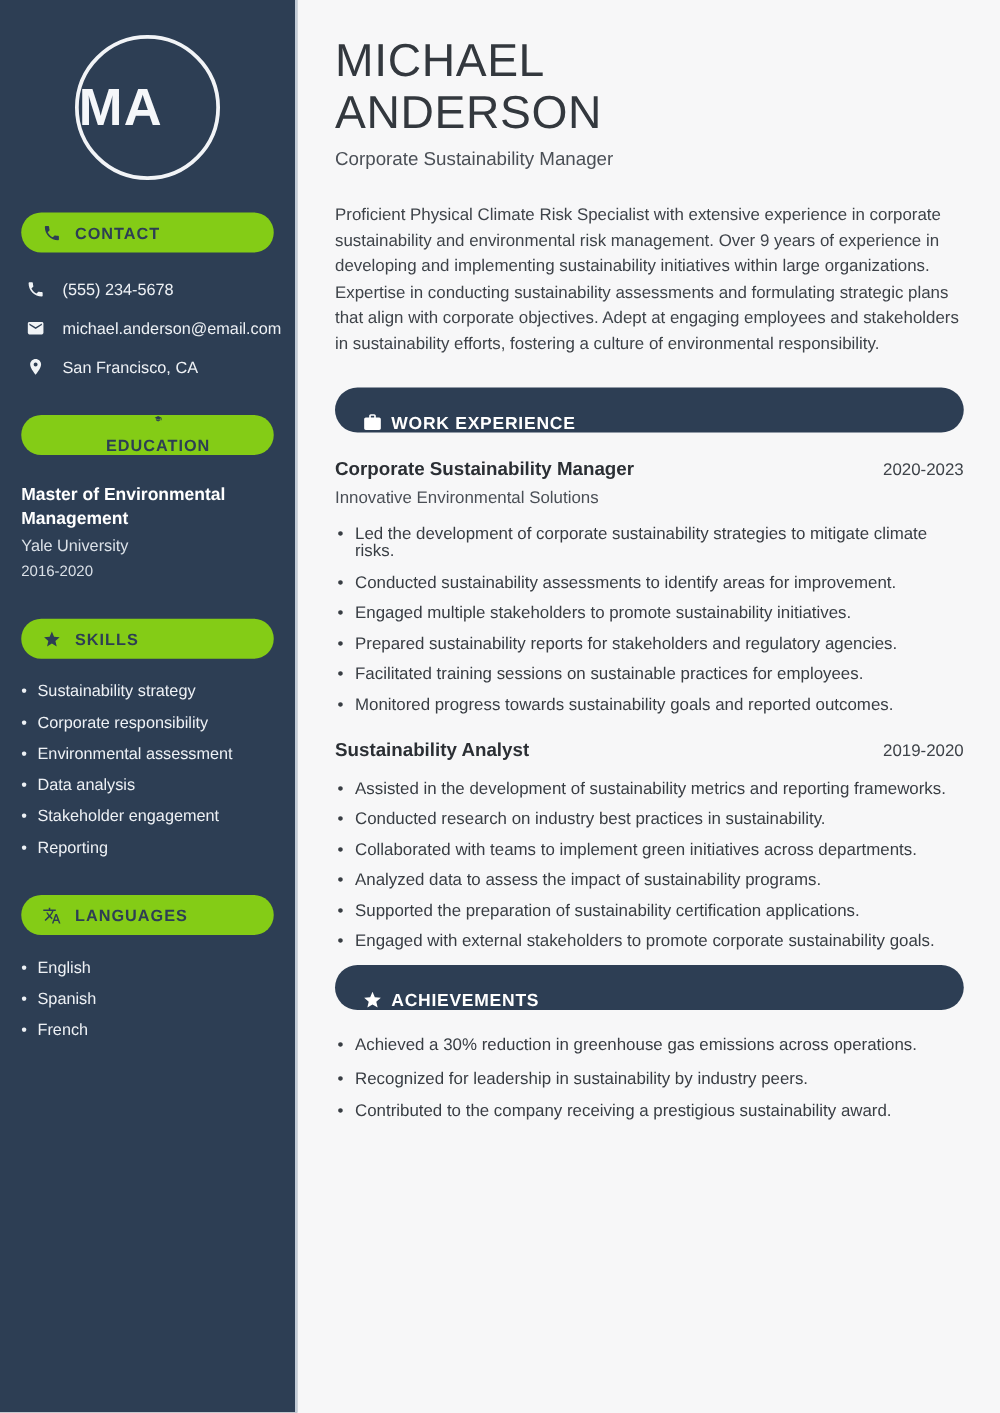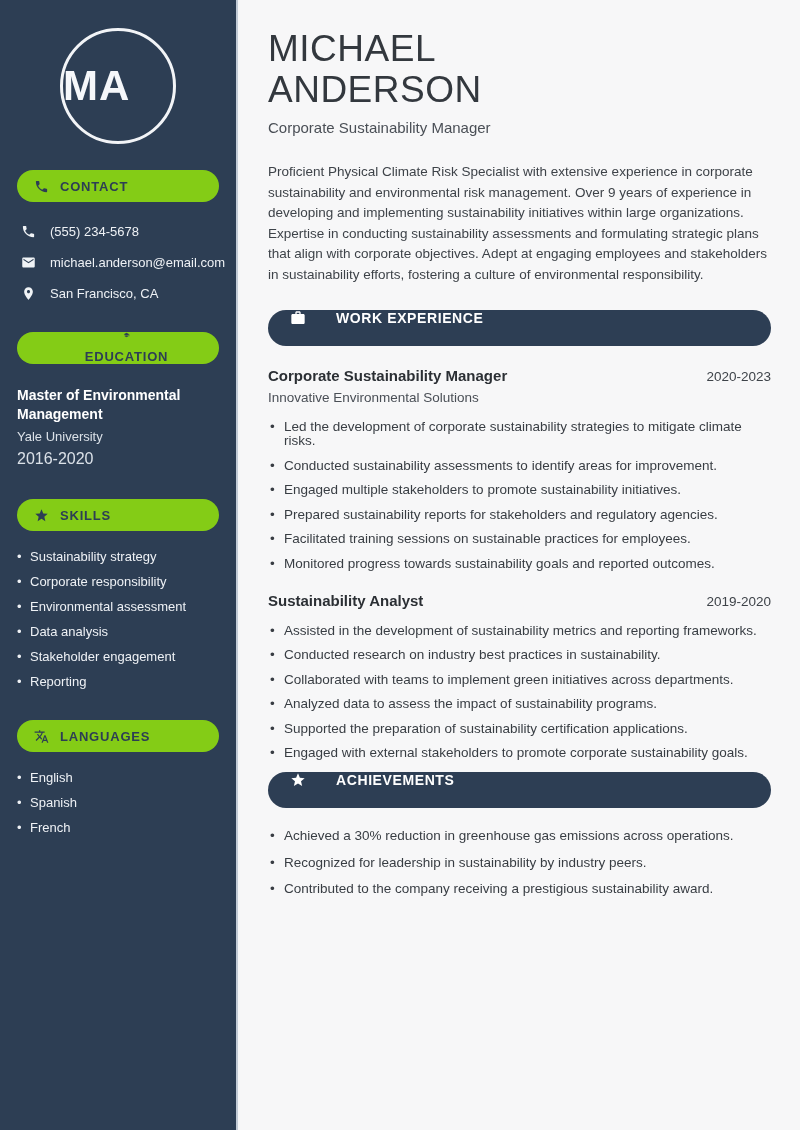--- a/index.html
+++ b/index.html
@@ -54,21 +54,21 @@
   .contact-row {
     display: flex; align-items: center; gap: 14px;
     padding-left: 21px; font-size: 13px; color: #eef1f5;
   }
   .contact-row svg { width: 15px; height: 15px; fill: #f0f3f6; flex-shrink: 0; }
 
   .pill-education { margin-top: 31px; flex-direction: column; }
   .edu-block { padding: 0 17px; margin-top: 22px; }
   .edu-degree { font-size: 14px; font-weight: 700; color: #ffffff; line-height: 19px; }
   .edu-school { font-size: 13px; color: #dbe1e8; margin-top: 5px; }
-  .edu-years  { font-size: 16px; color: #dbe1e8; margin-top: 6px; }
+  .edu-years  { font-size: 12px; color: #dbe1e8; margin-top: 6px; }
 
   .pill-skills { margin-top: 31px; }
   .side-list { margin-top: 19px; list-style: none; }
   .side-list li {
     position: relative;
     padding-left: 30px;
     font-size: 13px;
     color: #eef1f5;
     margin-bottom: 12px;
     line-height: 13px;
@@ -99,23 +99,23 @@
     line-height: 20.5px;
     color: #3e4349;
   }
 
   .main-pill {
     margin-top: 25px;
     height: 36px;
     background: #2d3e54;
     border-radius: 18px;
     display: flex;
-    align-items: flex-start;
+    align-items: flex-end;
     padding-left: 22px;
-    gap: 30px;
+    gap: 7px;
   }
   .main-pill .pill-label {
     color: #ffffff;
     font-size: 14px;
     font-weight: 700;
     letter-spacing: 0.6px;
   }
   .main-pill svg { width: 16px; height: 16px; fill: #ffffff; }
 
   .job { margin-top: 21px; }

